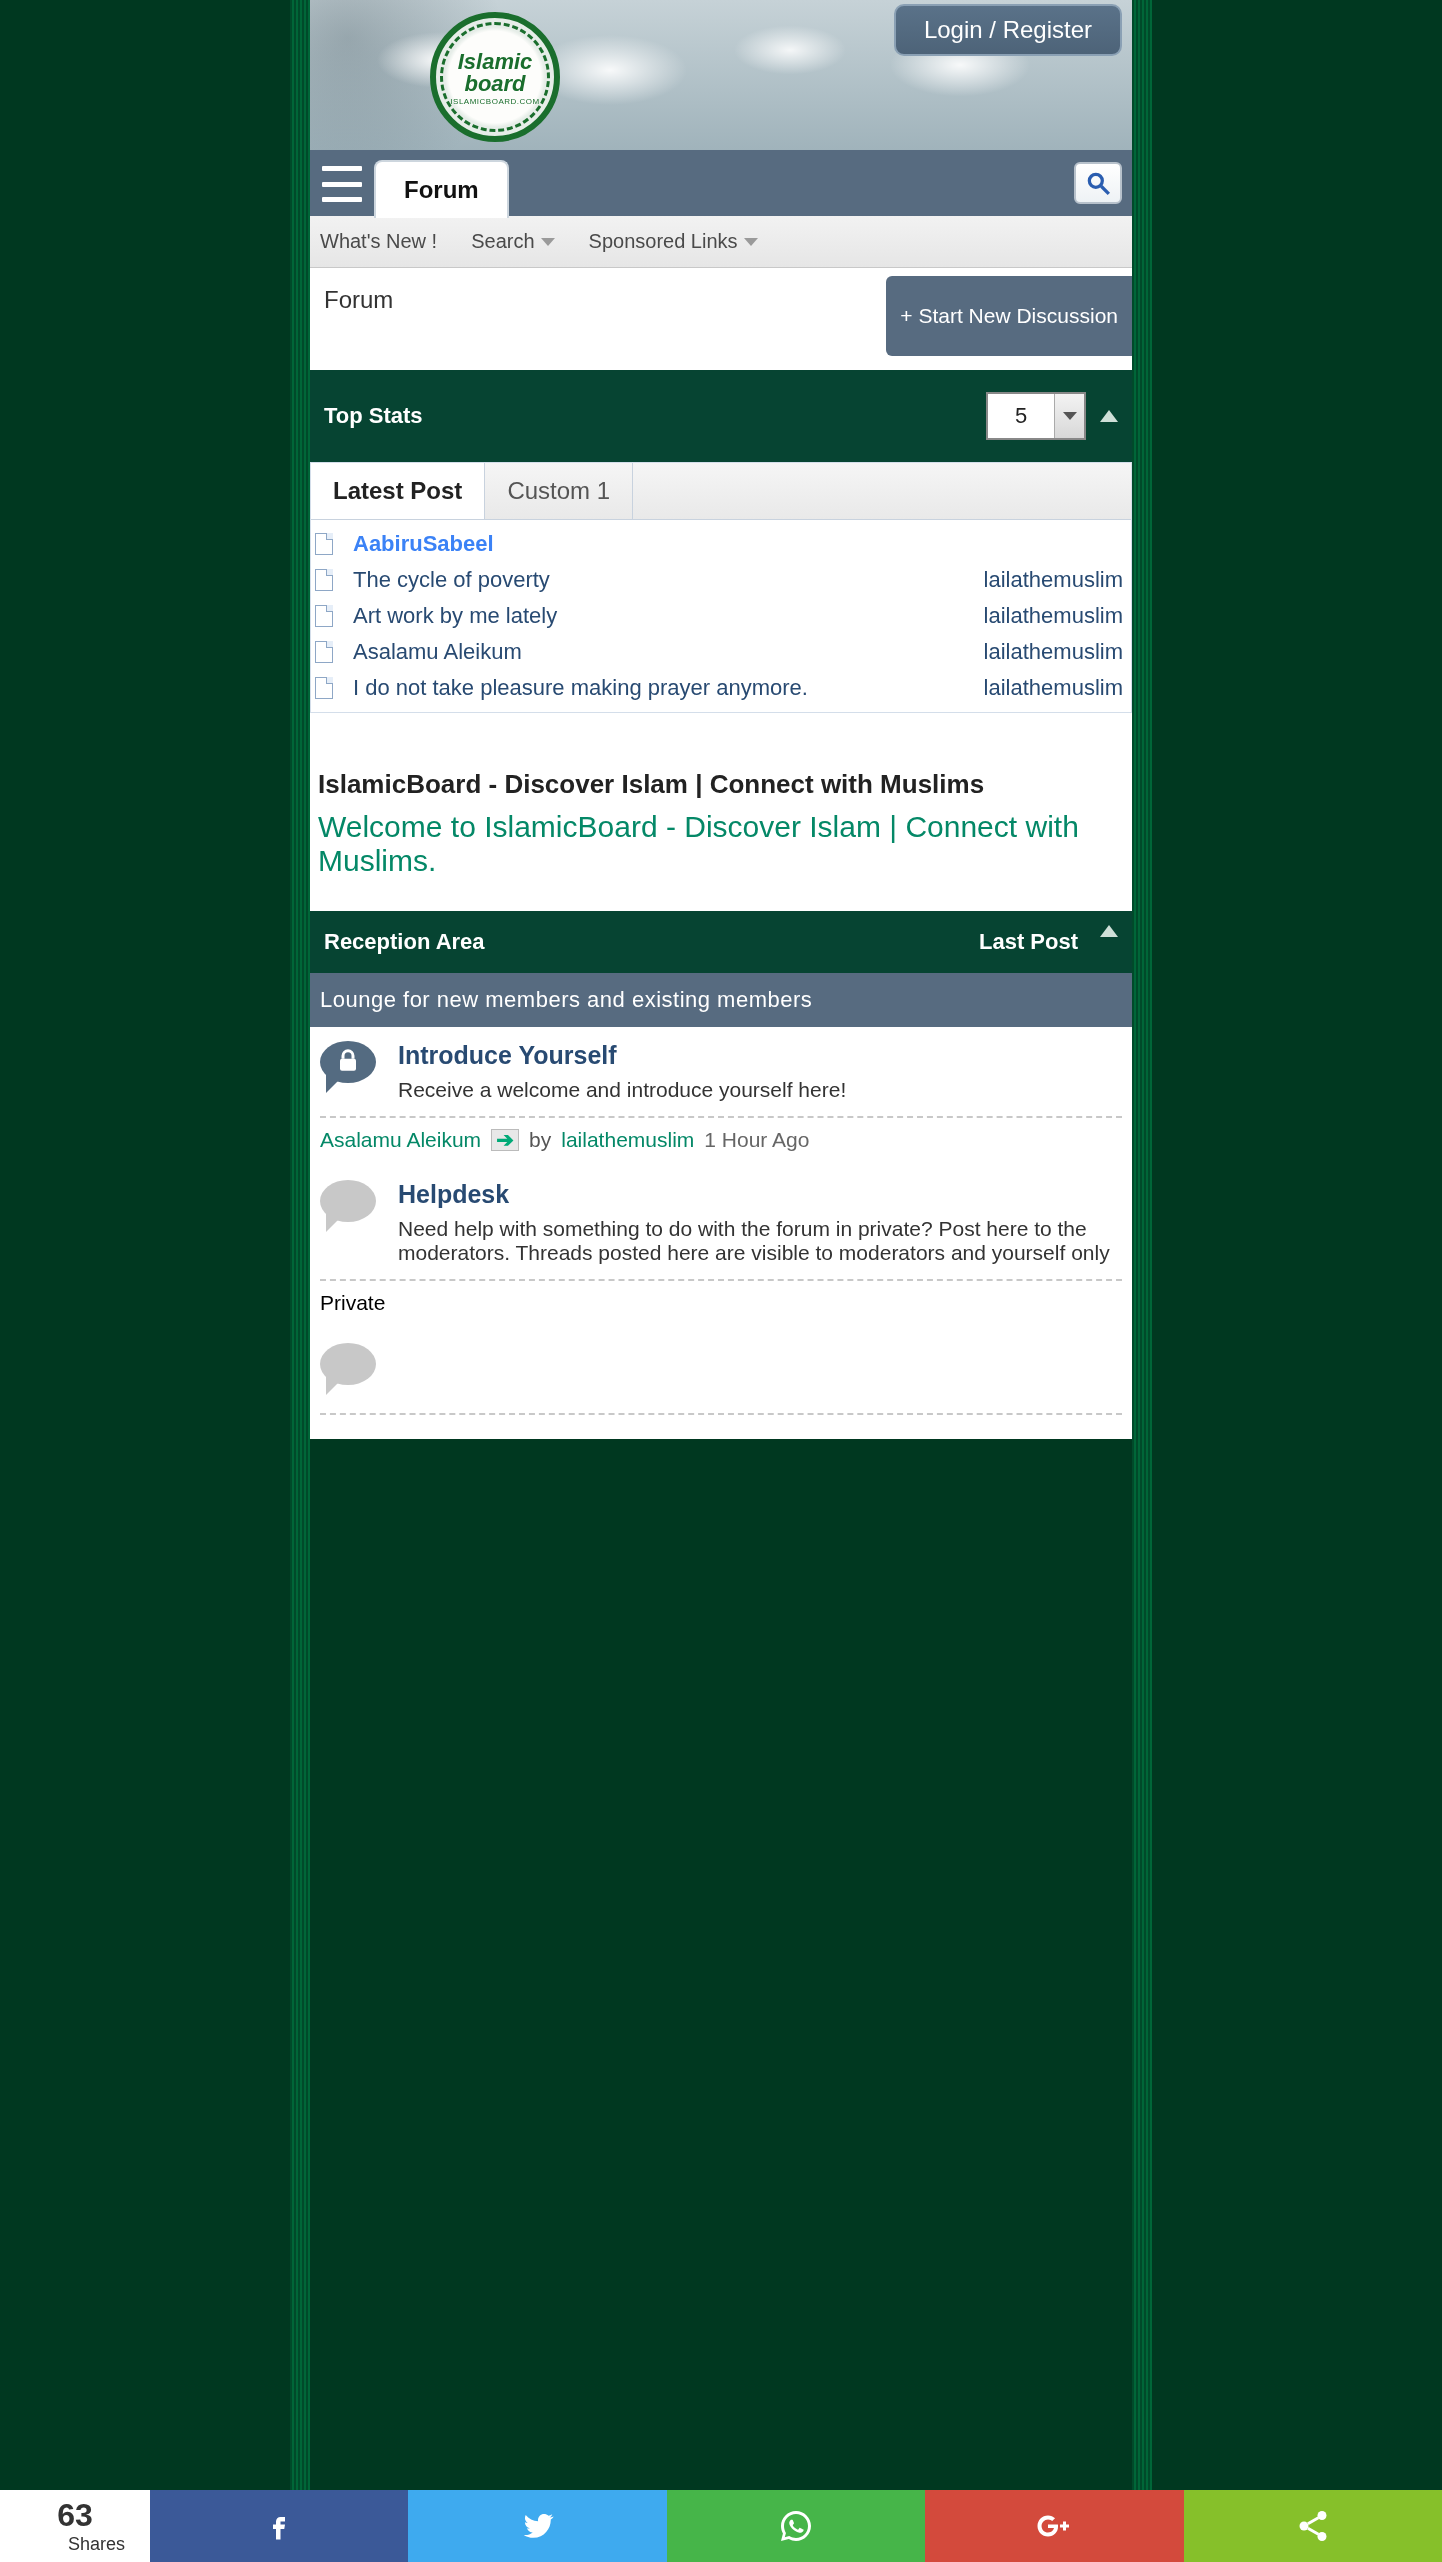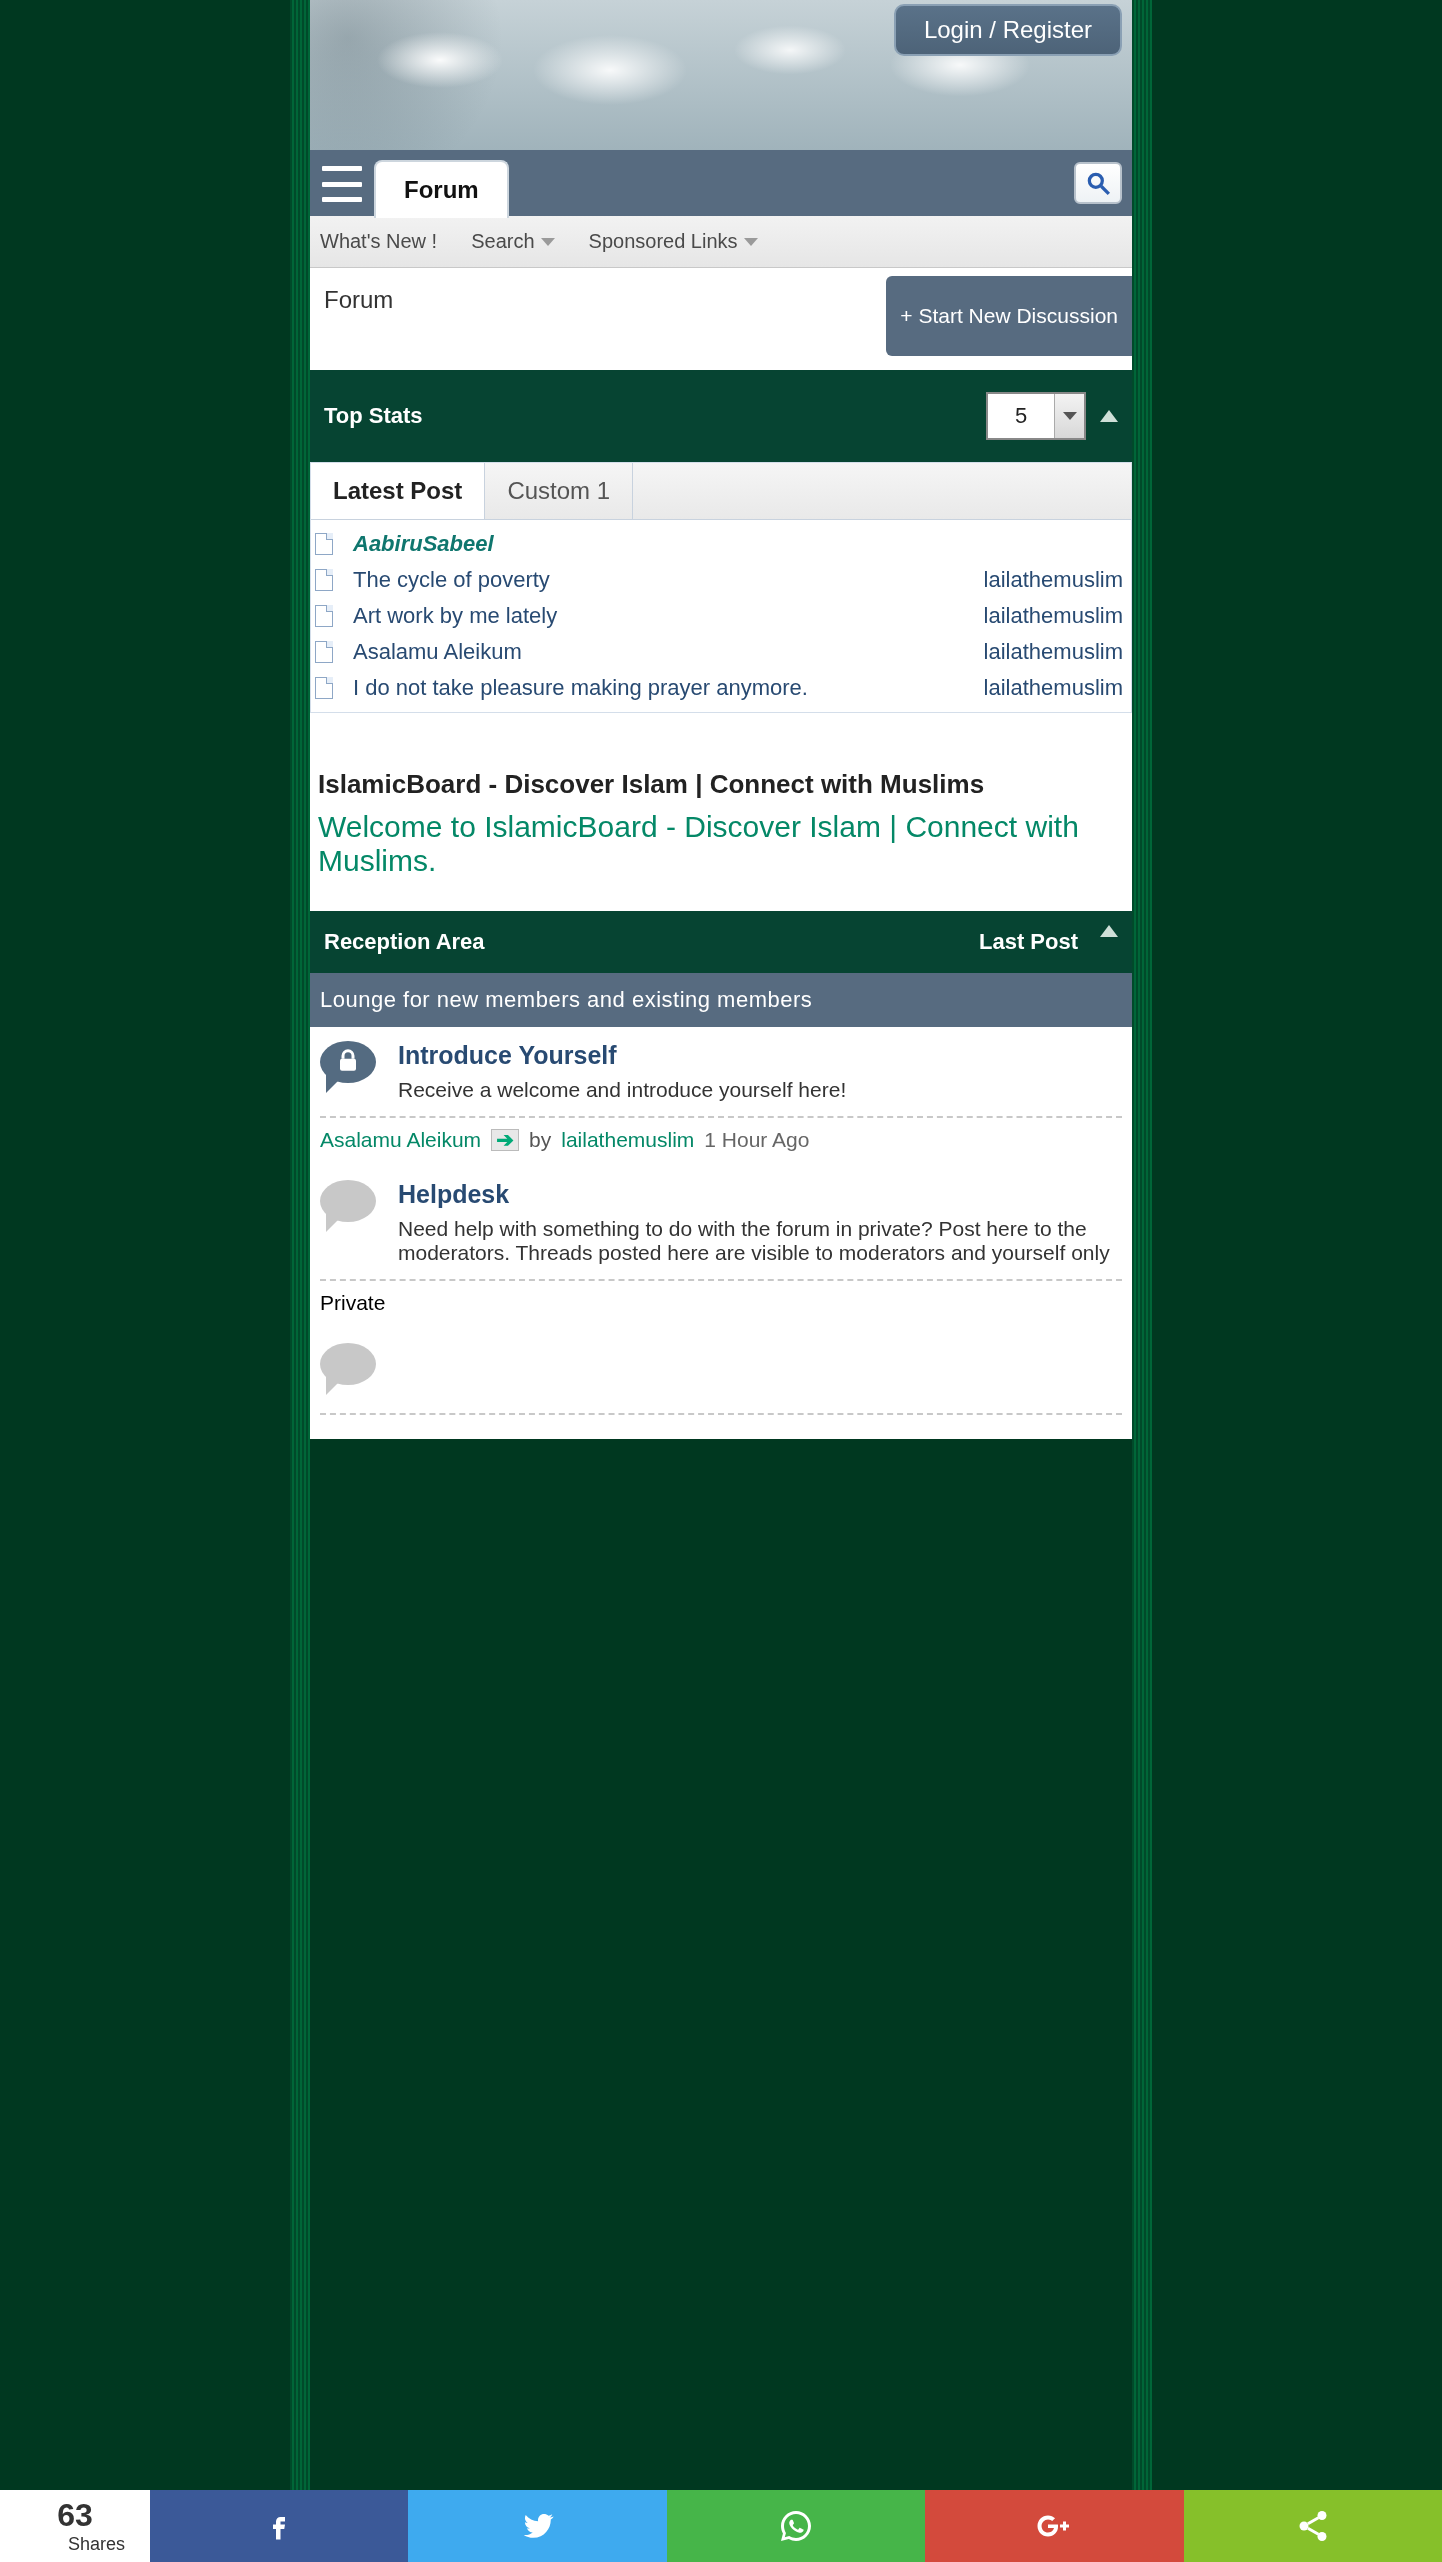--- a/index.html
+++ b/index.html
@@ -45,21 +45,21 @@
 .stats-body { background:#fff; border:1px solid #d4deea; }
 .stats-tabs { display:flex; border-bottom:1px solid #c8d2de; background:linear-gradient(#f5f5f5,#e9e9e9); }
 .stats-tab { padding: 14px 22px; font-size:24px; color:#555; border-right:1px solid #c8d2de; cursor:pointer; }
 .stats-tab.active { background:#fff; font-weight:bold; color:#222; }
 .stats-list { padding: 6px 8px 6px 4px; }
 .stats-row { display:flex; align-items:center; padding:3px 0; font-size:22px; min-height:36px; }
 .stats-row .file-ic { width:18px; height:22px; border:1px solid #8ea7c6; background:#fff; margin-right:20px; flex-shrink:0; position:relative; }
 .stats-row .file-ic::after { content:""; position:absolute; right:-1px; top:-1px; width:6px; height:6px; background:#e6eef8; border-left:1px solid #8ea7c6; border-bottom:1px solid #8ea7c6; }
 .stats-row .ttl { color:#284a72; flex:1; white-space:nowrap; overflow:hidden; cursor:pointer; }
 .stats-row .usr { color:#284a72; white-space:nowrap; cursor:pointer; }
-.stats-row .usr.hot { color:#0f766e; font-weight:bold;font-style:italic; }
+.stats-row .usr.hot { color:#3b82f6; font-weight:bold; }
 .board-head { background:#fff; padding: 56px 8px 33px; }
 .board-title { font-size:26px; font-weight:bold; color:#222; }
 .board-welcome { font-size:30px; color:#048867; margin-top:10px; cursor:pointer; }
 .section-head { background:#064432; color:#fff; padding: 18px 14px; display:flex; align-items:center; justify-content:space-between; position:relative; }
 .section-head-name { font-size:22px; font-weight:bold; cursor:pointer; }
 .section-head-last { font-size:22px; font-weight:bold; margin-right:40px; }
 .section-head .collapse-arrow { position:absolute; right:14px; top:14px; }
 .section-sub { background:#576b80; color:#fff; padding:14px 10px; font-size:22px; letter-spacing:.5px; }
 .forum-item { background:#fff; padding: 14px 10px 0; }
 .forum-item-top { display:flex; gap:16px; }
@@ -96,20 +96,25 @@
 <body>
 
 <div class="side-stripe side-left"></div>
 <div class="side-stripe side-right"></div>
 
 <div class="page-wrap">
 
   <div class="header">
     <div class="header-swirl"></div>
     <div class="header-clouds"></div>
+    <div class="logo">
+      <span class="logo-text1">Islamic</span>
+      <span class="logo-text2">board</span>
+      <span class="logo-sub">ISLAMICBOARD.COM</span>
+    </div>
     <div class="login-btn">Login / Register</div>
   </div>
 
   <div class="navbar">
     <div class="hamburger">
       <span></span>
         <span></span>
         <span></span>
     </div>
     <div class="tab-active">Forum</div>

